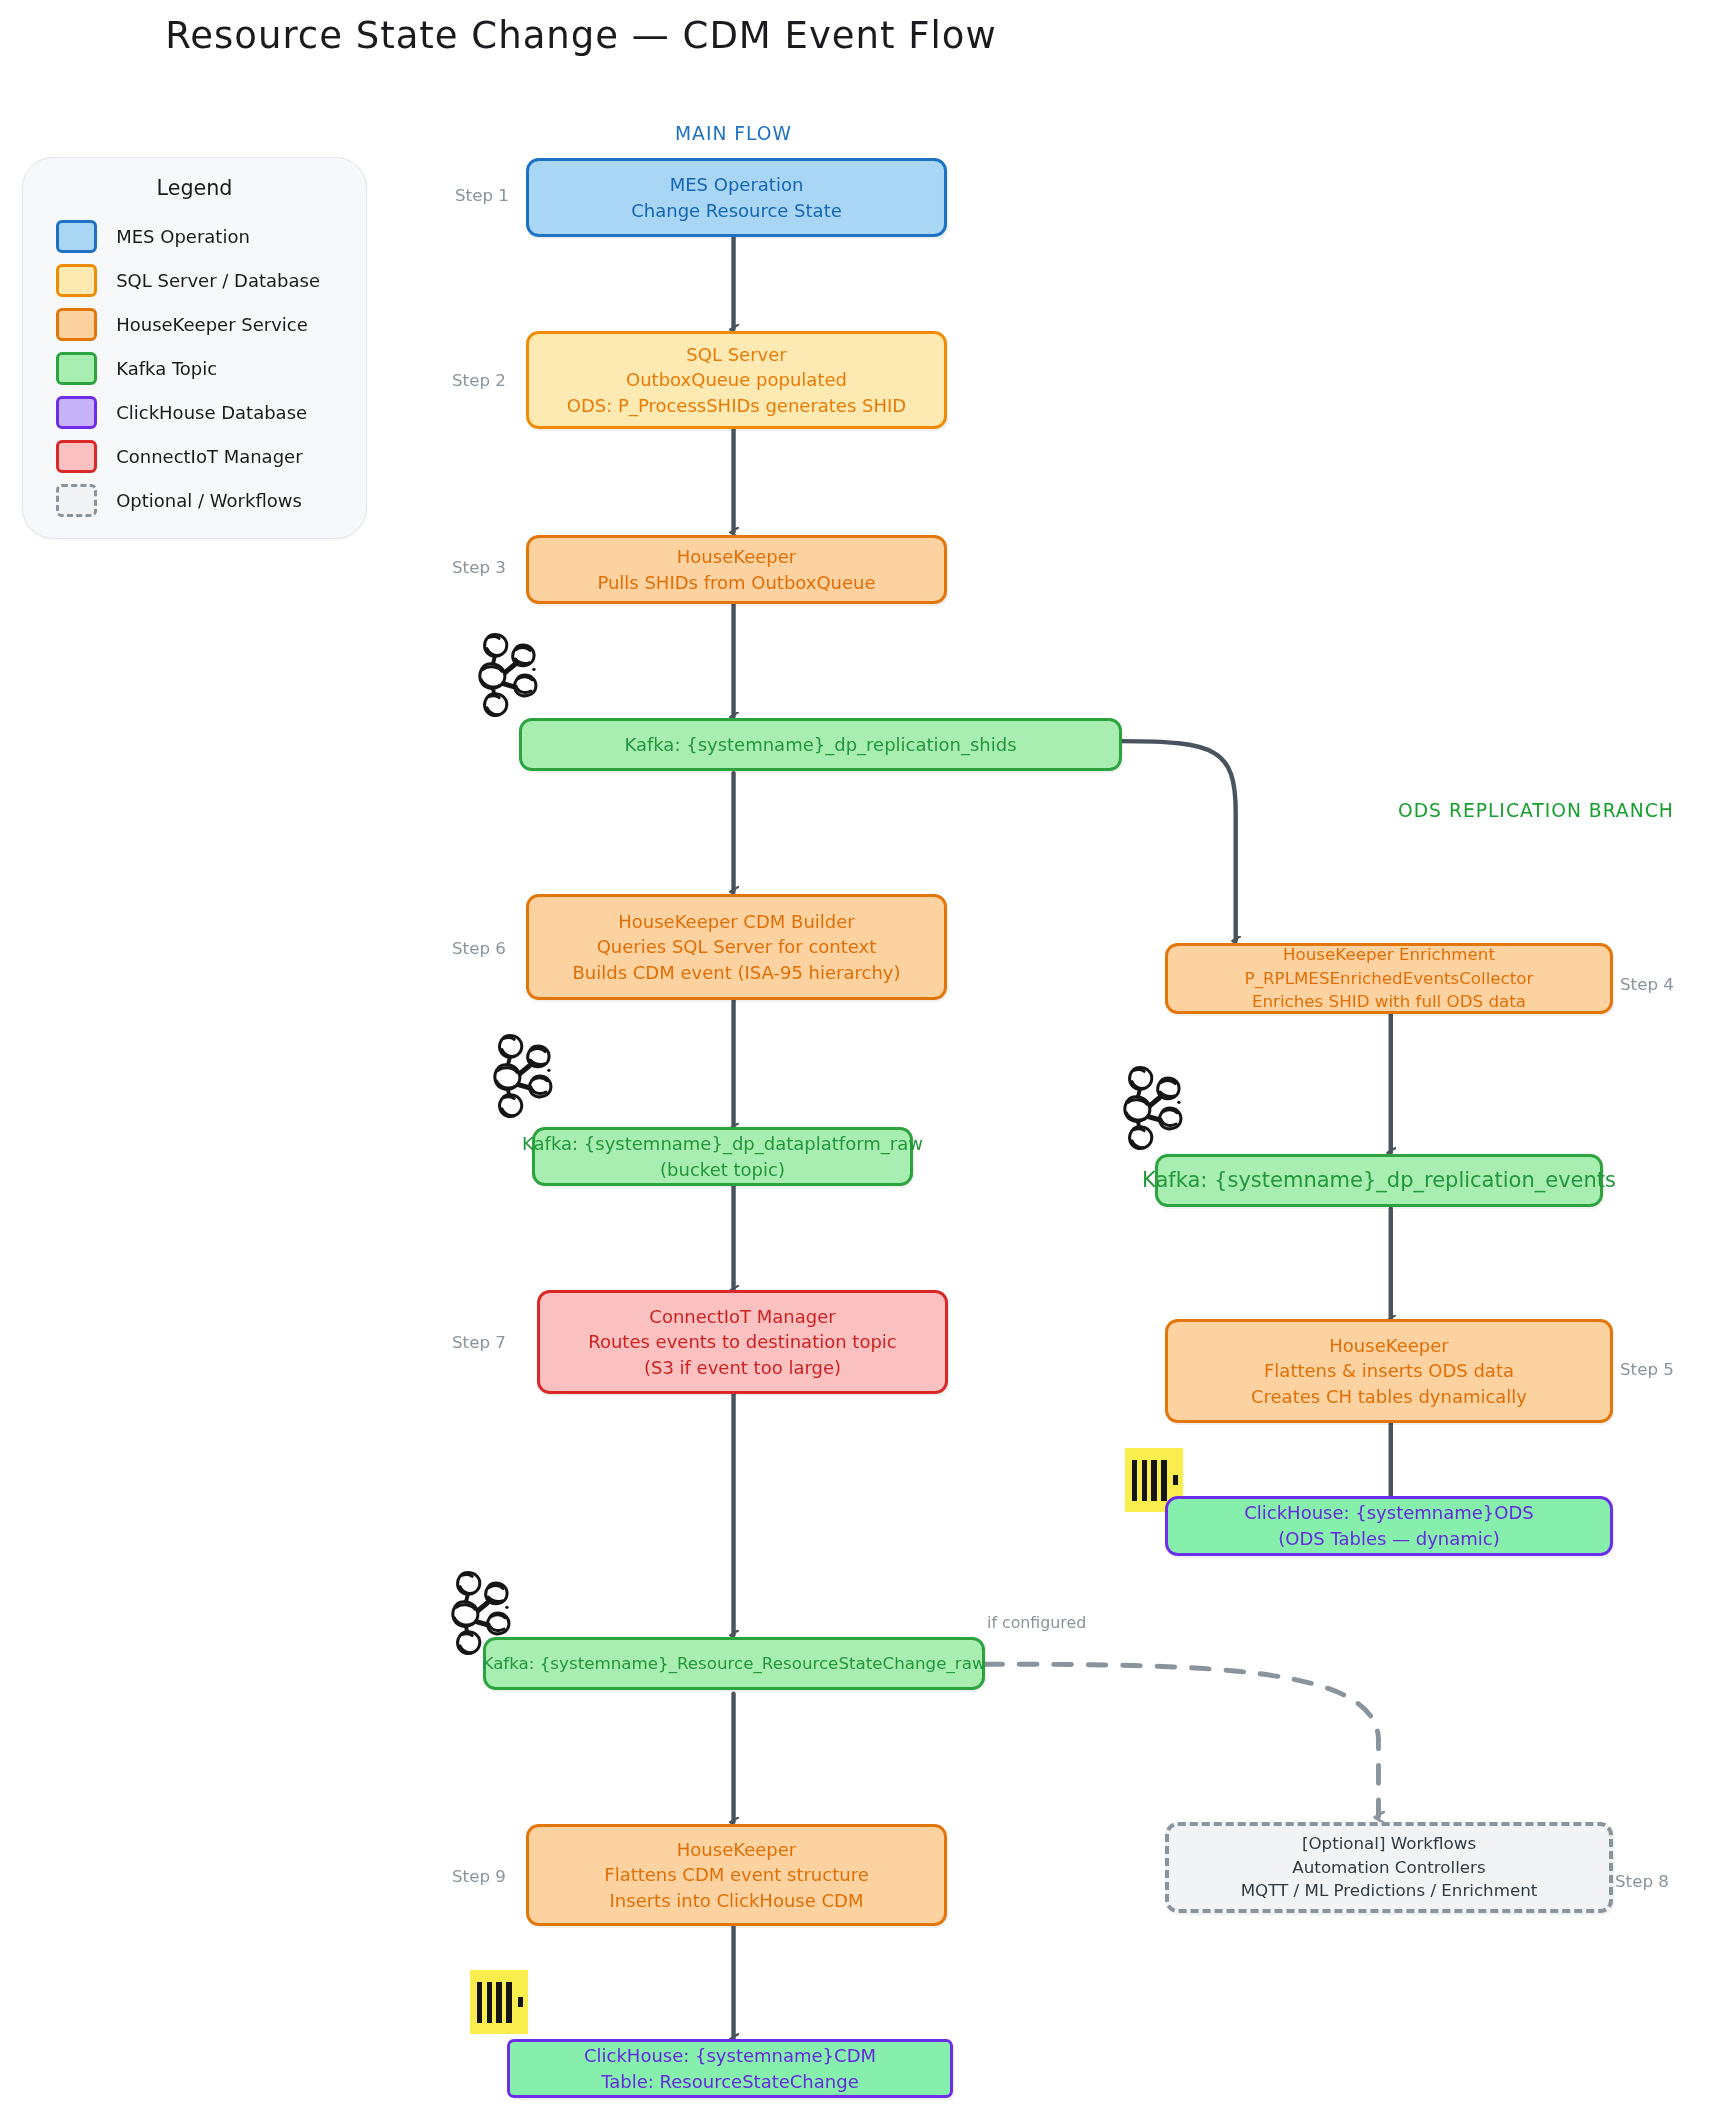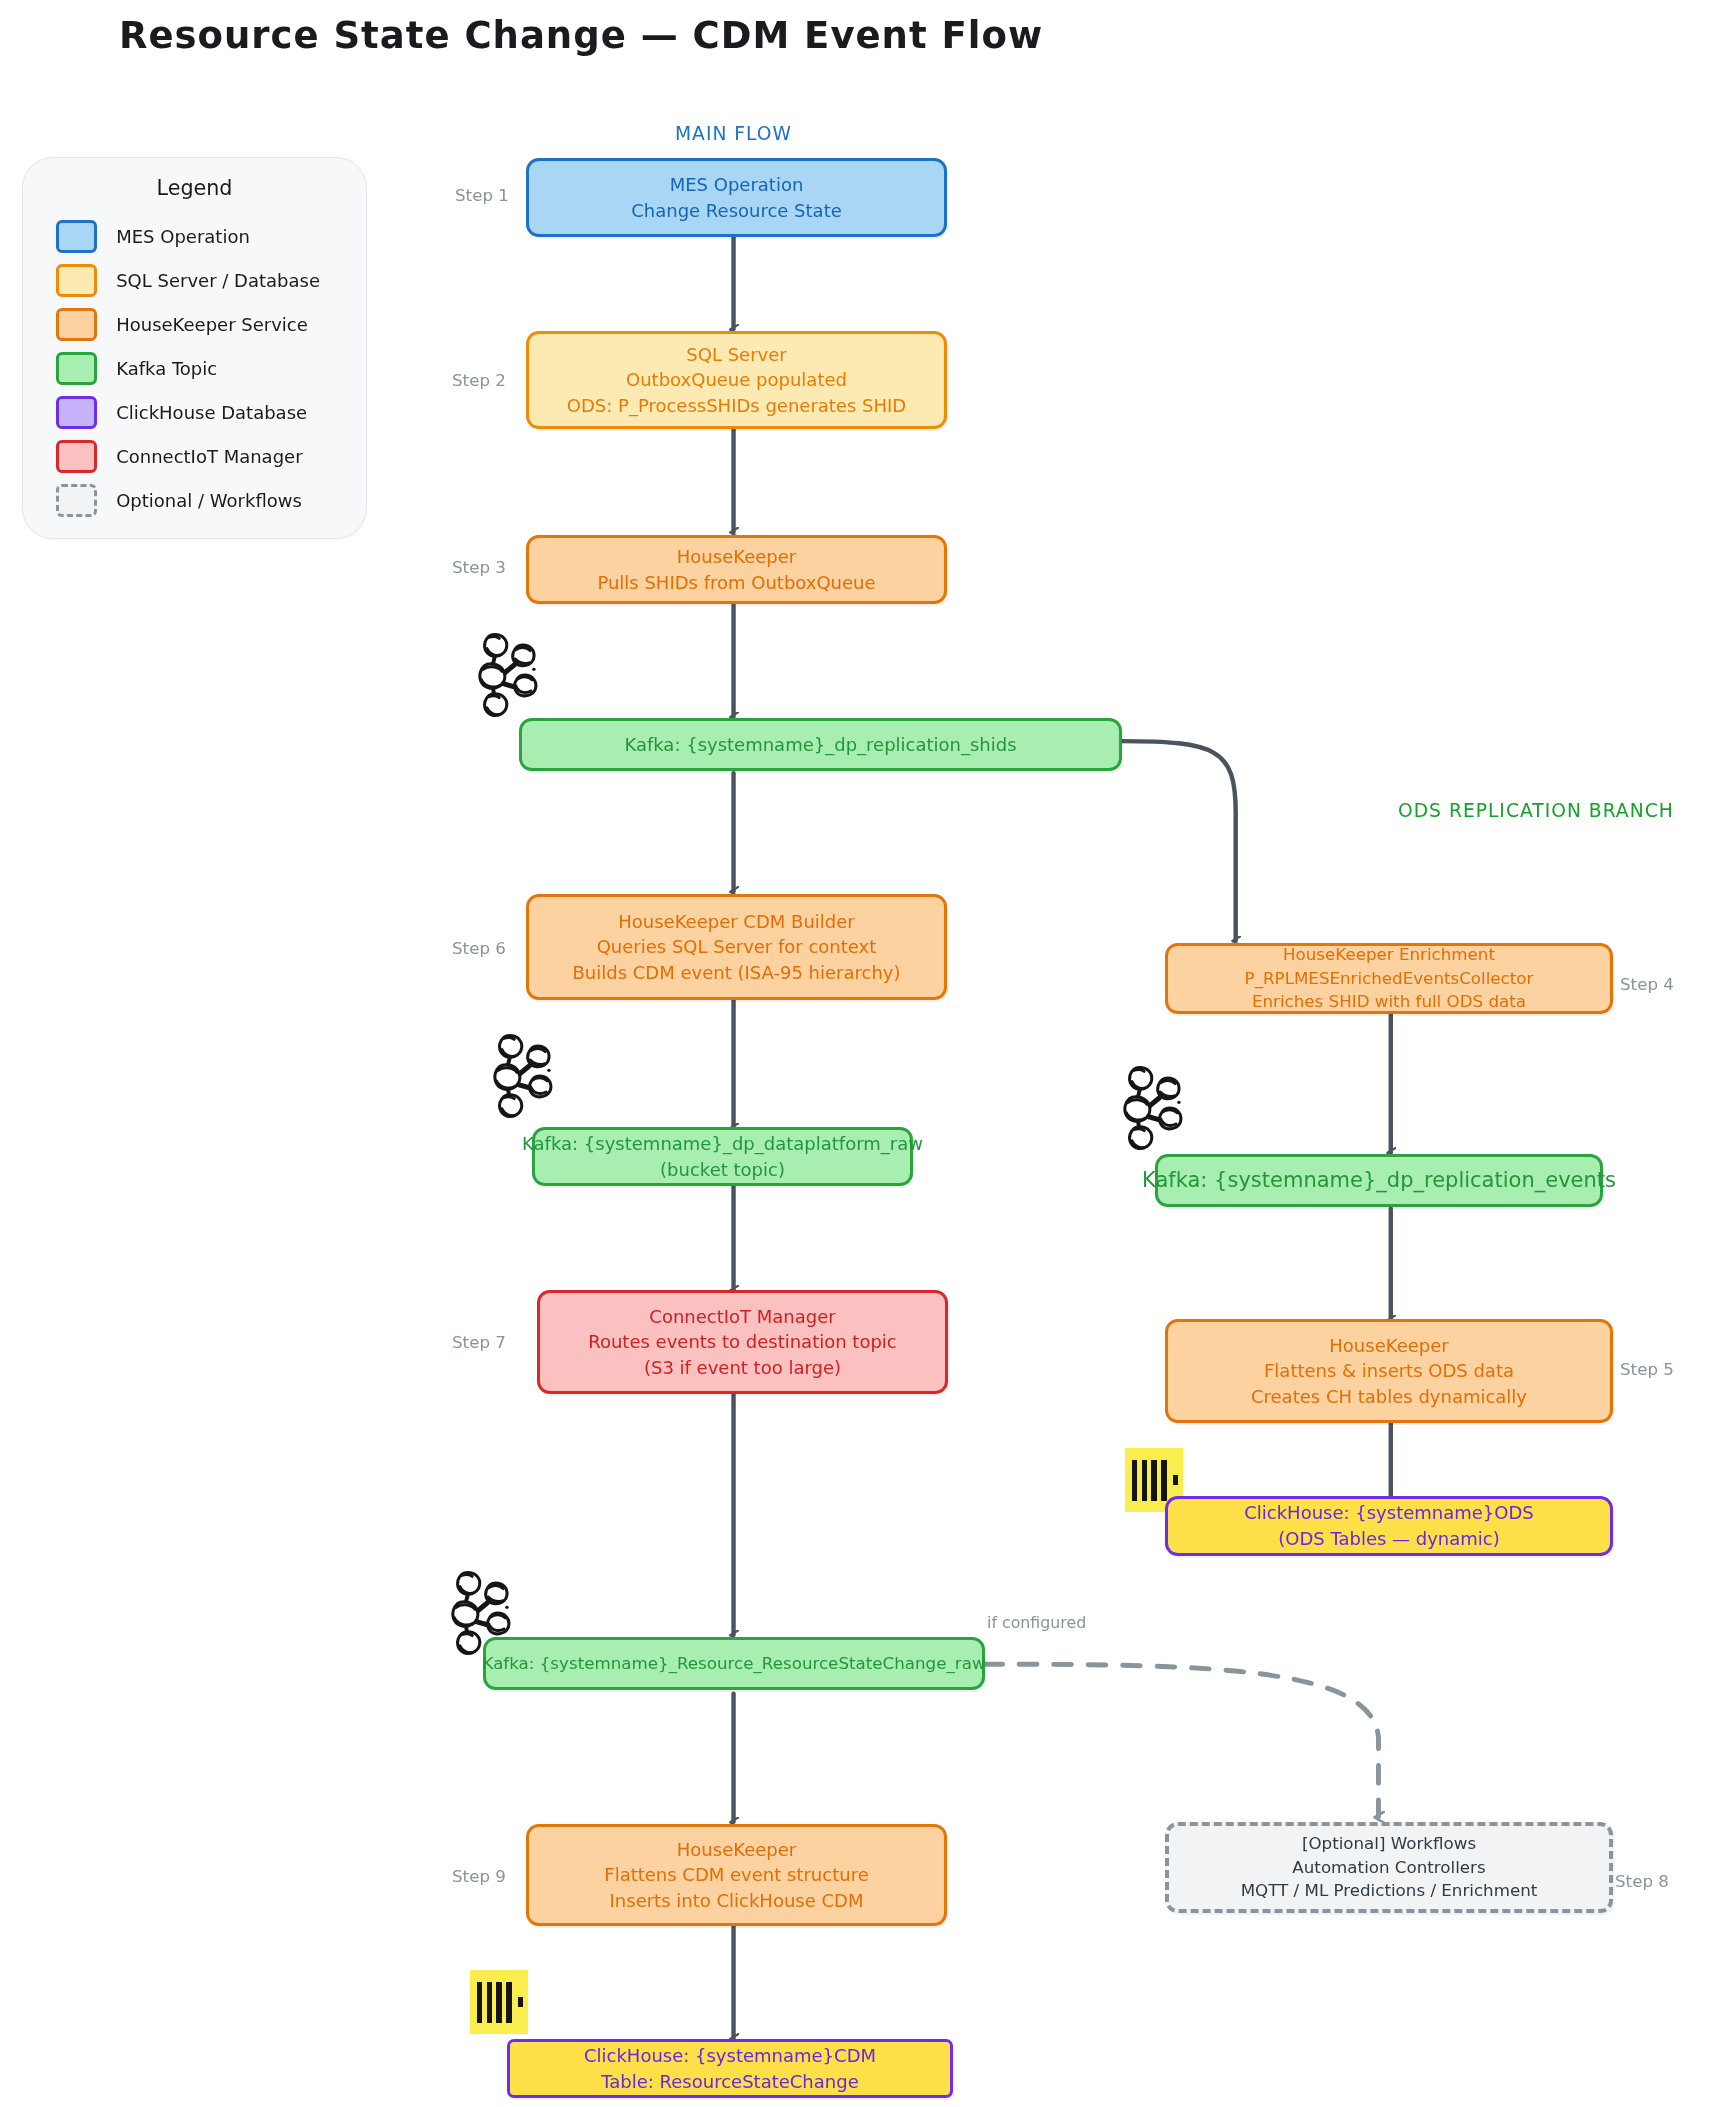--- a/index.html
+++ b/index.html
@@ -23,21 +23,21 @@
   #diagram-title {
     position: absolute;
     left: 0;
     top: 13.8px;
     width: 1162px;
     text-align: center;
     font-size: 37px;
     letter-spacing: 1px;
     color: #1b1b1f;
     font-family: "DejaVu Sans", sans-serif;
-    font-weight: 700;
+    font-weight: 400;
   }
 
   
   #legend {
     position: absolute;
     left: 22px;
     top: 157px;
     width: 345px;
     height: 382px;
     background: #f7f8fa;
@@ -94,21 +94,21 @@
     font-size: 18px;
     padding: 7.9px 12.8px;
     box-shadow: 1.5px 2px 0 rgba(0,0,0,0.06);
   }
   .node .line { display: block; white-space: nowrap; }
 
   .n-mes      { background:#a9d6f5; border-color:#1e72c4; color:#1565b5; }
   .n-sql      { background:#fdeab3; border-color:#ef8c06; color:#e87b08; }
   .n-hk       { background:#fbd2a0; border-color:#e27608; color:#e06f07; }
   .n-kafka    { background:#a9eeb1; border-color:#2ba33f; color:#22963b; }
-  .n-ch       { background:#fde047; border-color:#6c2ee8; color:#6429e0; }
+  .n-ch       { background:#86efac; border-color:#6c2ee8; color:#6429e0; }
   .n-ciot     { background:#fbc0c0; border-color:#d92828; color:#cc2222; }
   .n-optional {
     background:#f1f3f5; border-color:#8a949c; color:#2f3a42;
     border-style: dashed; border-width: 4.4px;
   }
 
   
   .step-label {
     position: absolute;
     font-size: 16.7px;

